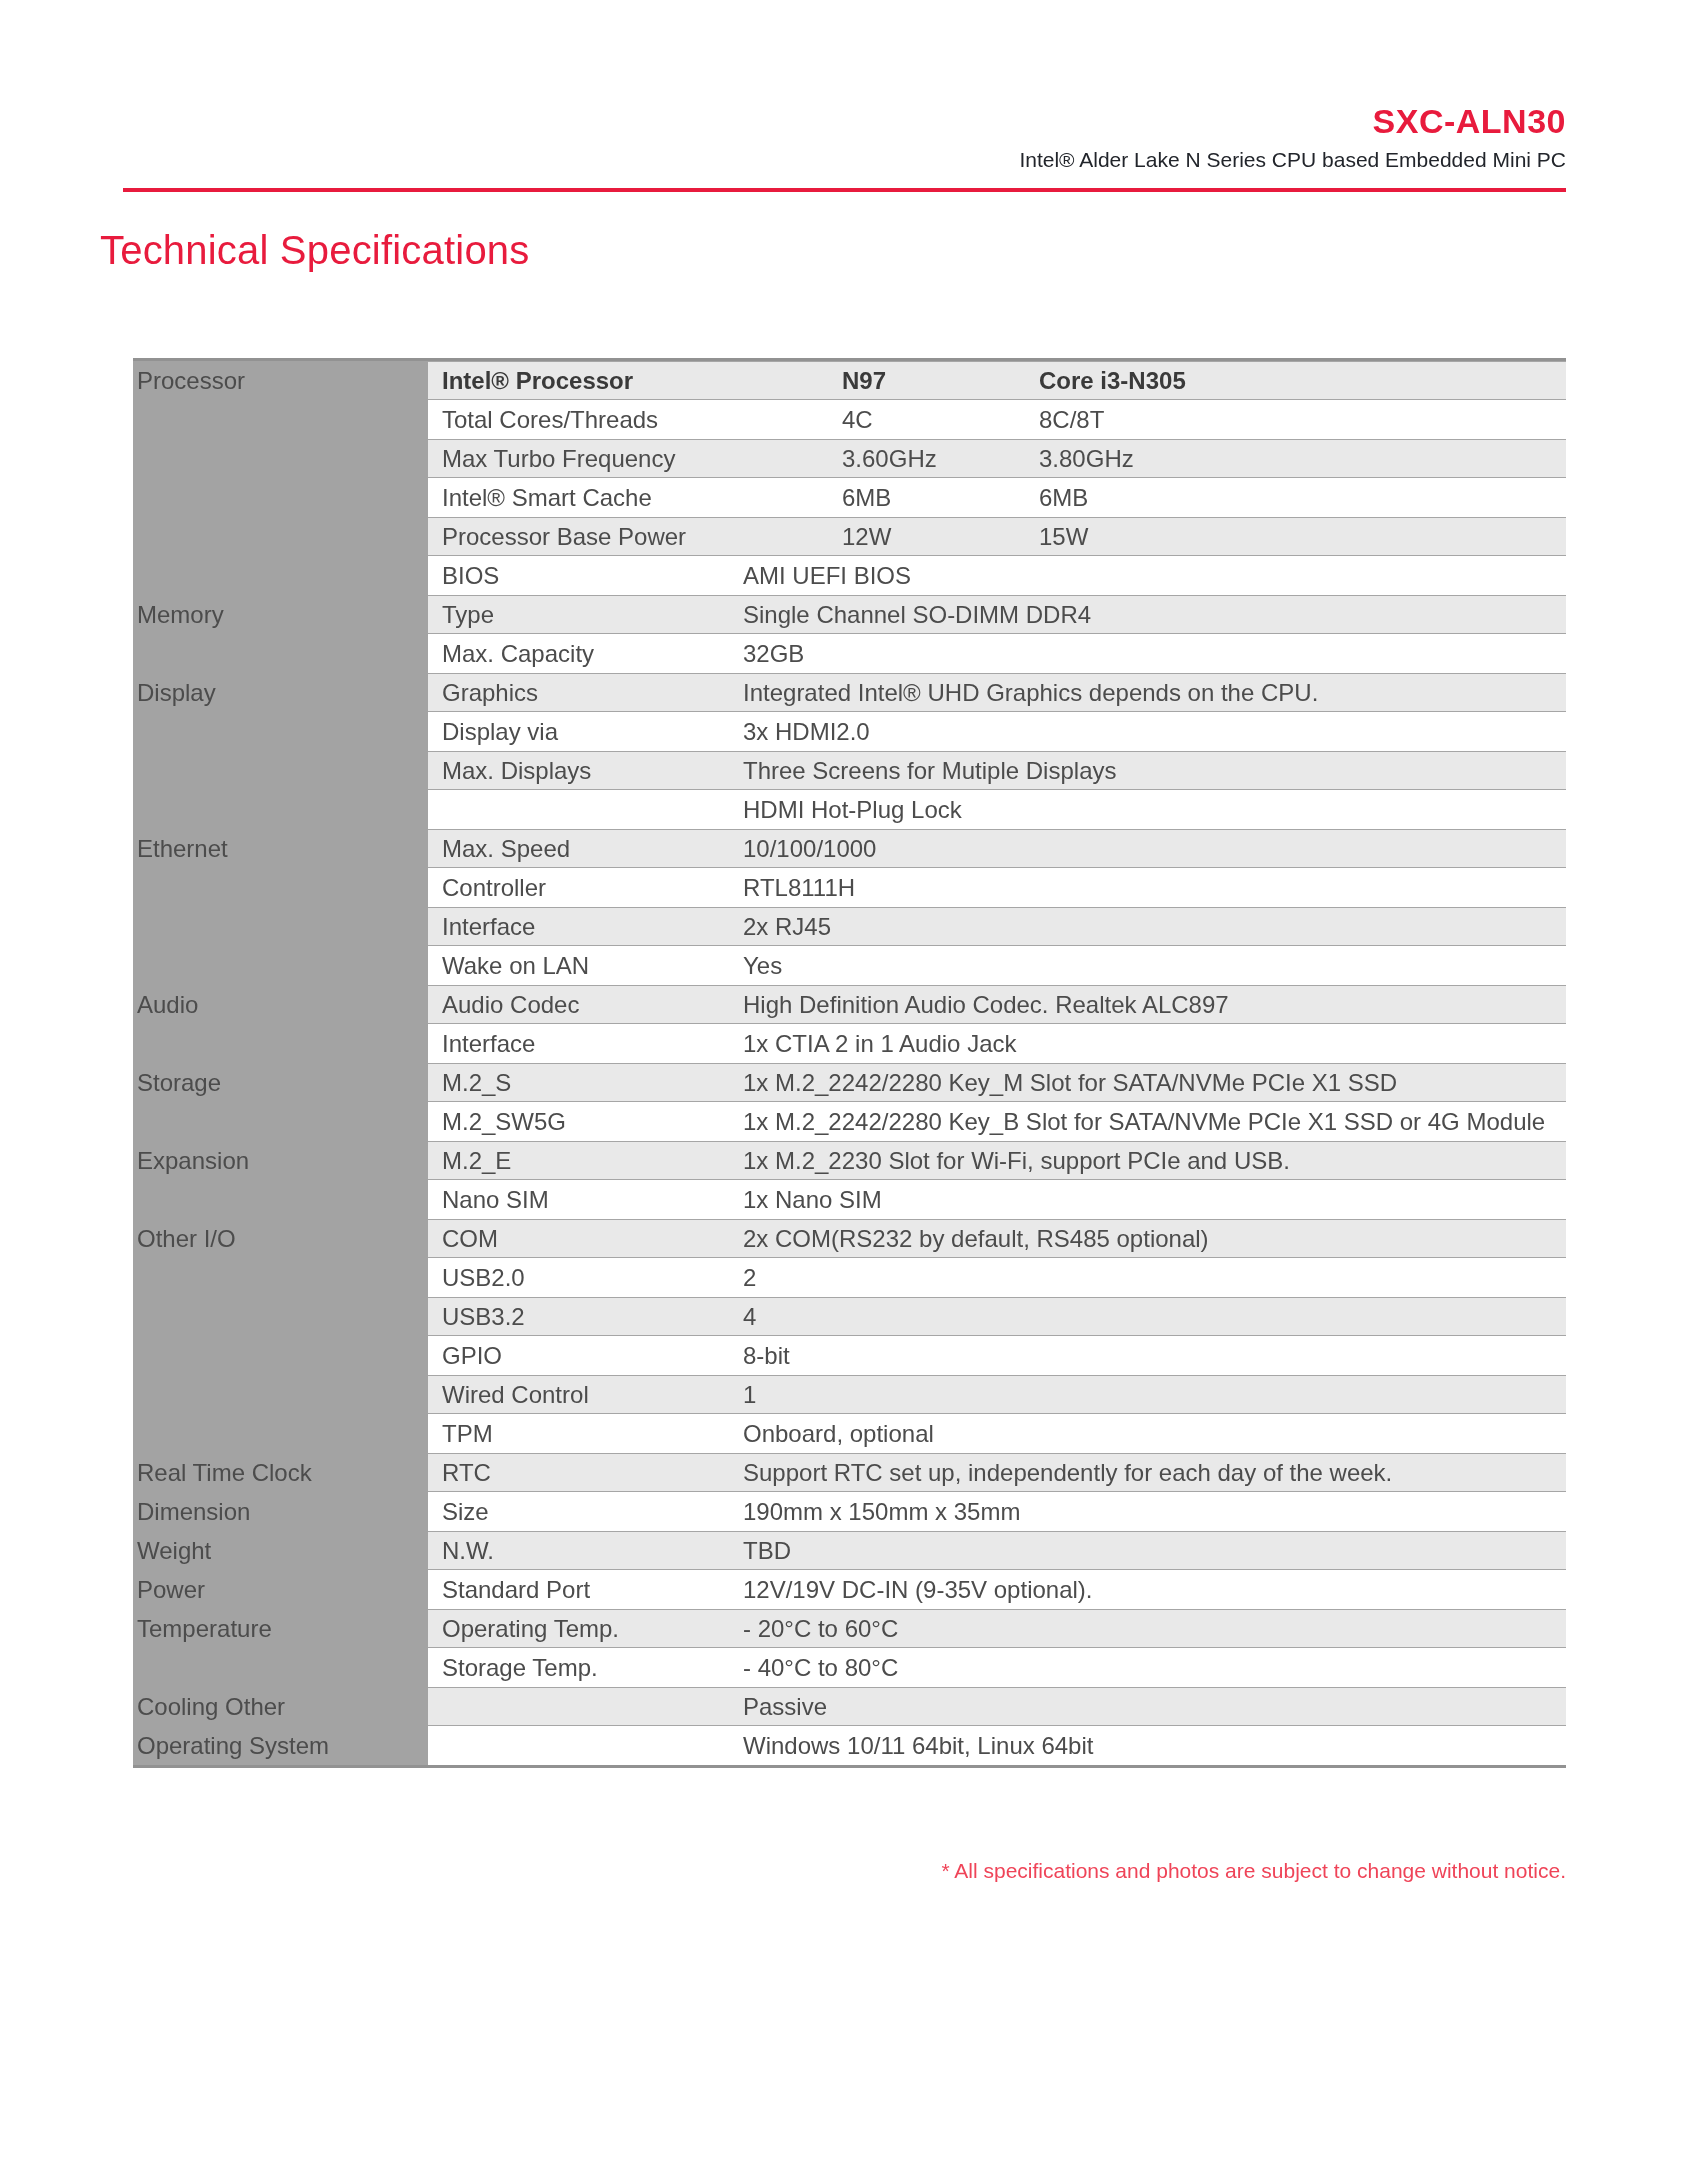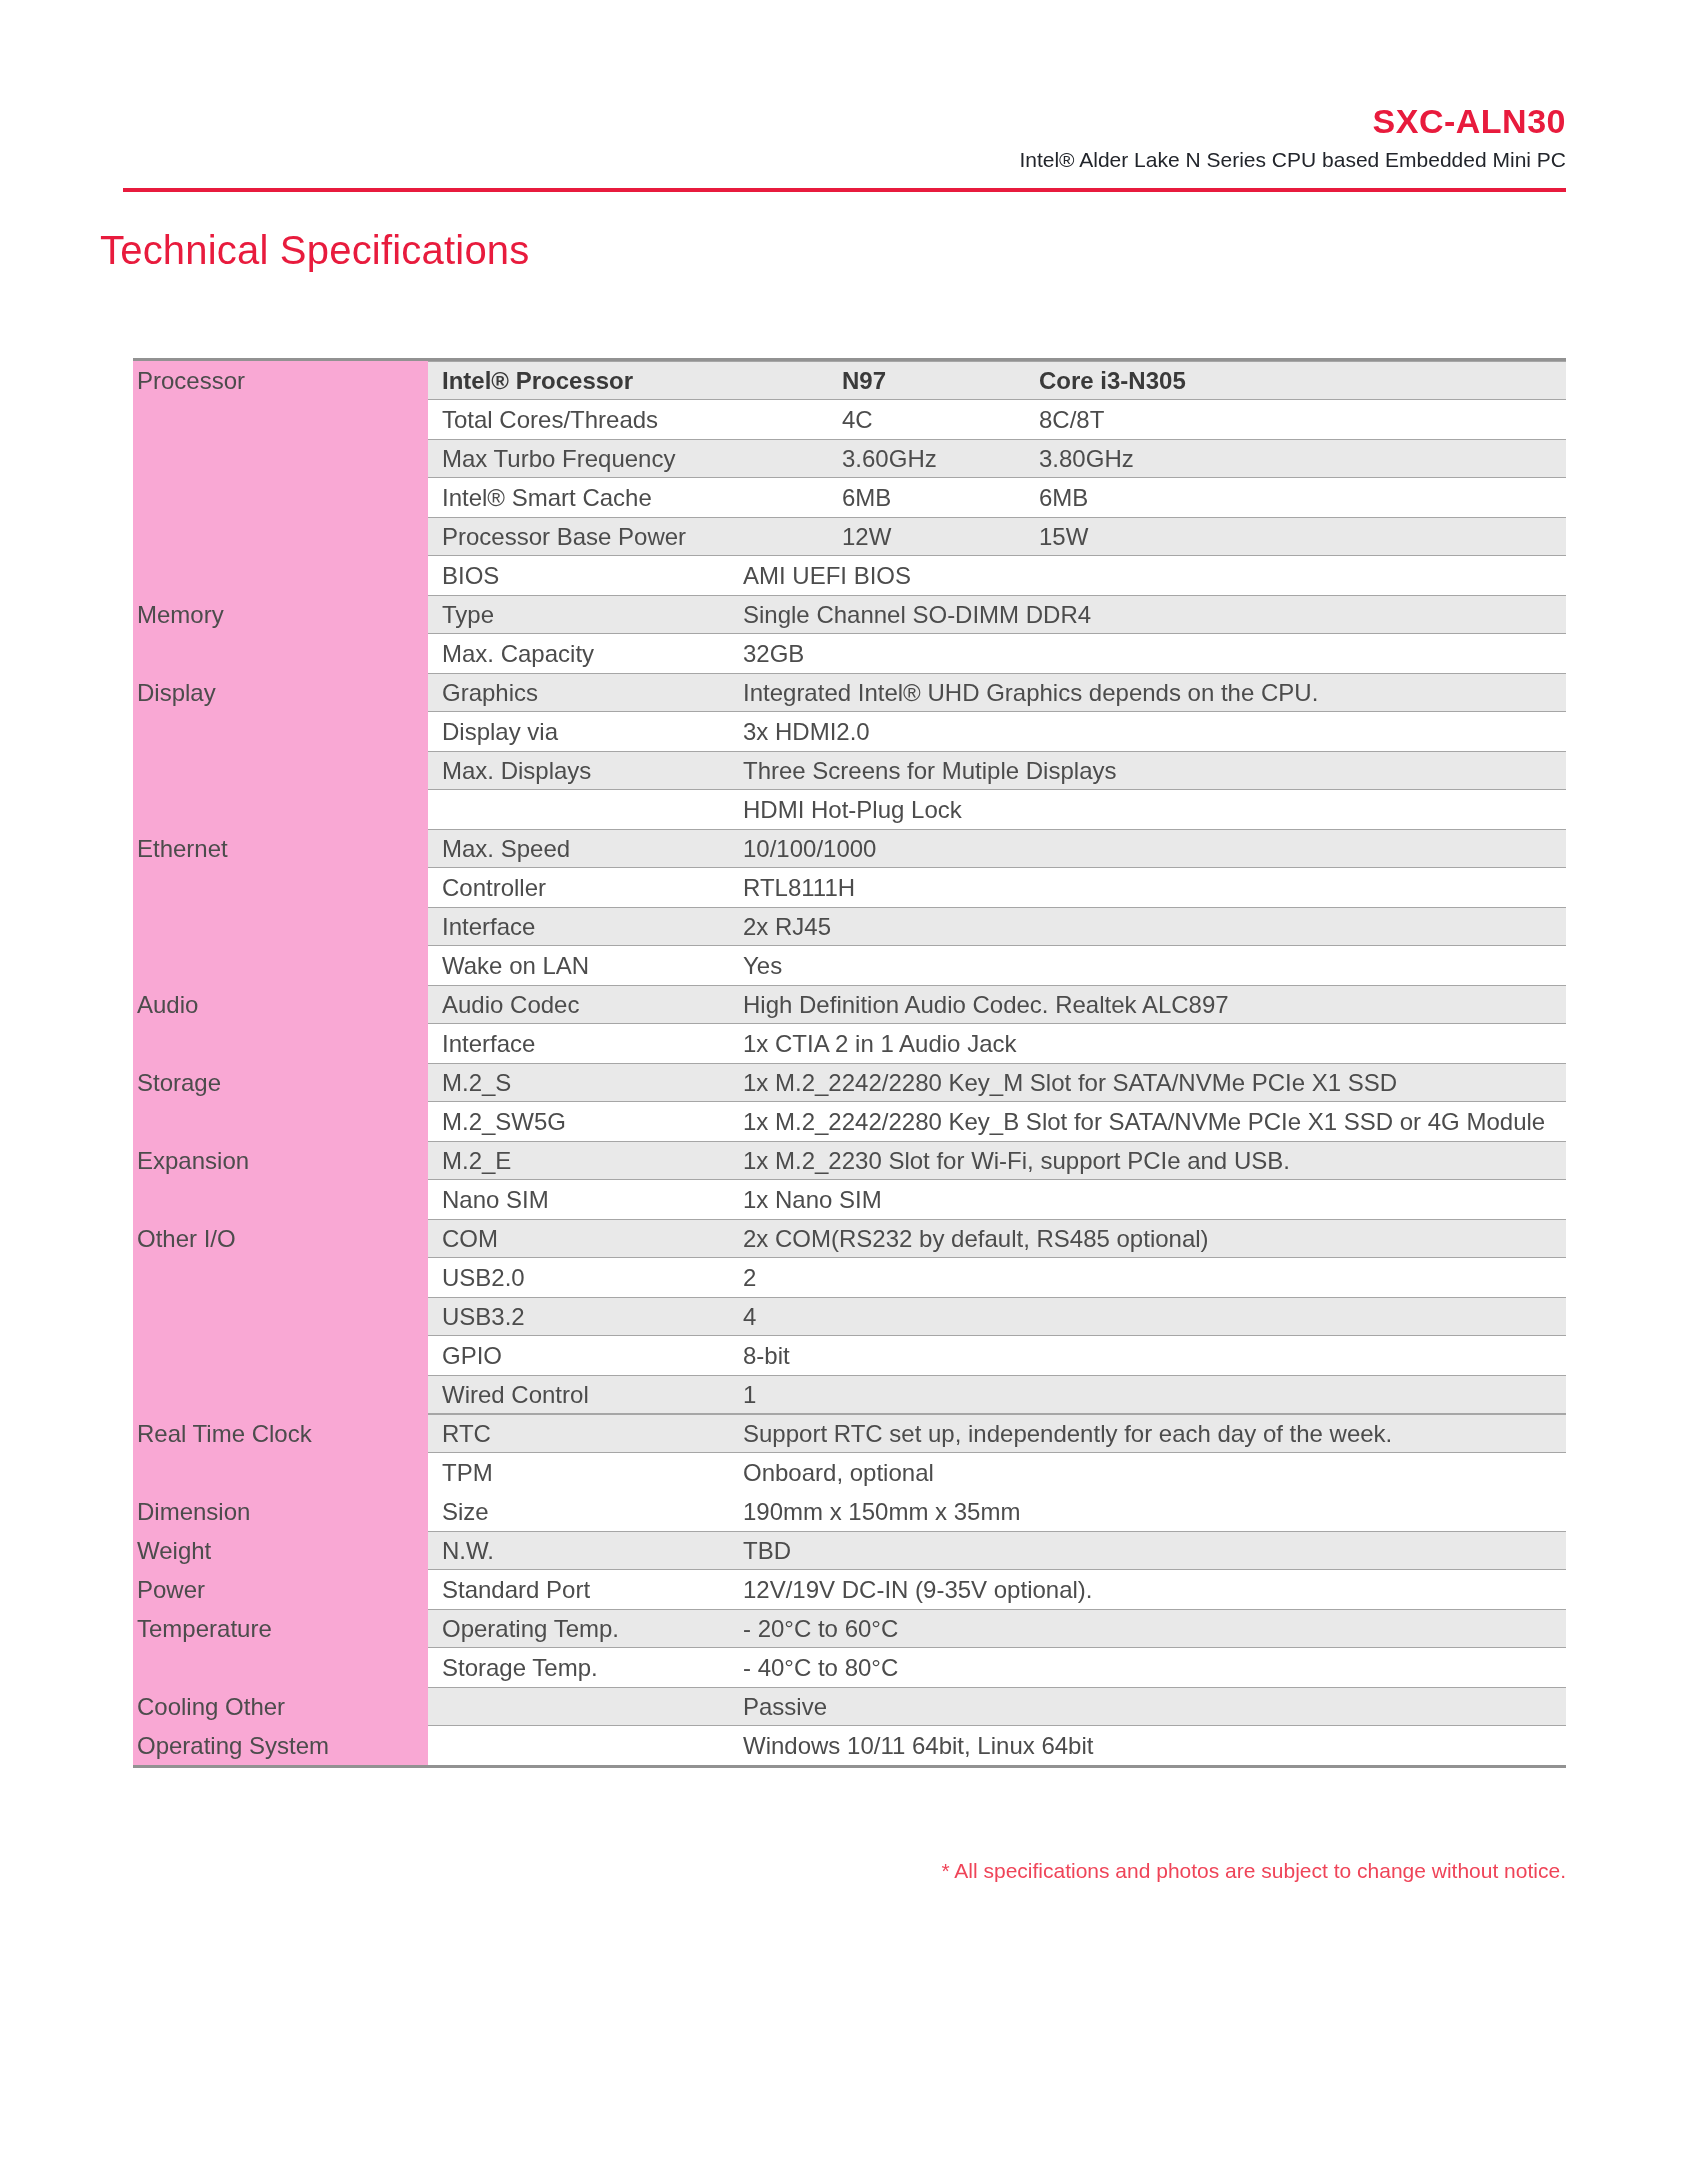--- a/index.html
+++ b/index.html
@@ -30,21 +30,21 @@
 
   .spec-table{
     position:absolute;left:133px;right:117px;top:358px;
     border-top:3px solid var(--table-border);
     border-bottom:3px solid var(--table-border);
   }
   .row{display:flex;height:39px;}
   .cat{
     flex:none;width:295px;box-sizing:border-box;padding-left:4px;
     display:flex;align-items:center;
-    font-size:24px;color:var(--text);background:#f9a8d4;text-align:center;
+    font-size:24px;color:var(--text);background:#a3a3a3;text-align:center;
   }
   .cells{flex:1;display:flex;align-items:stretch;box-sizing:border-box;}
   .row.shaded .cells{
     background:var(--row-gray);
     border-top:1px solid var(--row-border);
     border-bottom:1px solid var(--row-border);
   }
   .cell{display:flex;align-items:center;font-size:24px;color:var(--text);white-space:nowrap;overflow:hidden;}
   .cells.kv .label{flex:none;width:301px;padding-left:14px;}
   .cells.kv .val {flex:1;}
@@ -260,35 +260,35 @@
           <div class="cell val">8-bit</div>
         </div>
       </div>
       <div class="row shaded">
         <div class="cat"></div>
         <div class="cells kv">
           <div class="cell label">Wired Control</div>
           <div class="cell val">1</div>
         </div>
       </div>
+      <div class="row">
+        <div class="cat"></div>
+        <div class="cells kv">
+          <div class="cell label">TPM</div>
+          <div class="cell val">Onboard, optional</div>
+        </div>
+      </div>
       <div class="row shaded">
         <div class="cat">Real Time Clock</div>
         <div class="cells kv">
           <div class="cell label">RTC</div>
           <div class="cell val">Support RTC set up, independently for each day of the week.</div>
         </div>
       </div>
       <div class="row">
-        <div class="cat"></div>
-        <div class="cells kv">
-          <div class="cell label">TPM</div>
-          <div class="cell val">Onboard, optional</div>
-        </div>
-      </div>
-      <div class="row">
         <div class="cat">Dimension</div>
         <div class="cells kv">
           <div class="cell label">Size</div>
           <div class="cell val">190mm x 150mm  x 35mm</div>
         </div>
       </div>
       <div class="row shaded">
         <div class="cat">Weight</div>
         <div class="cells kv">
           <div class="cell label">N.W.</div>

